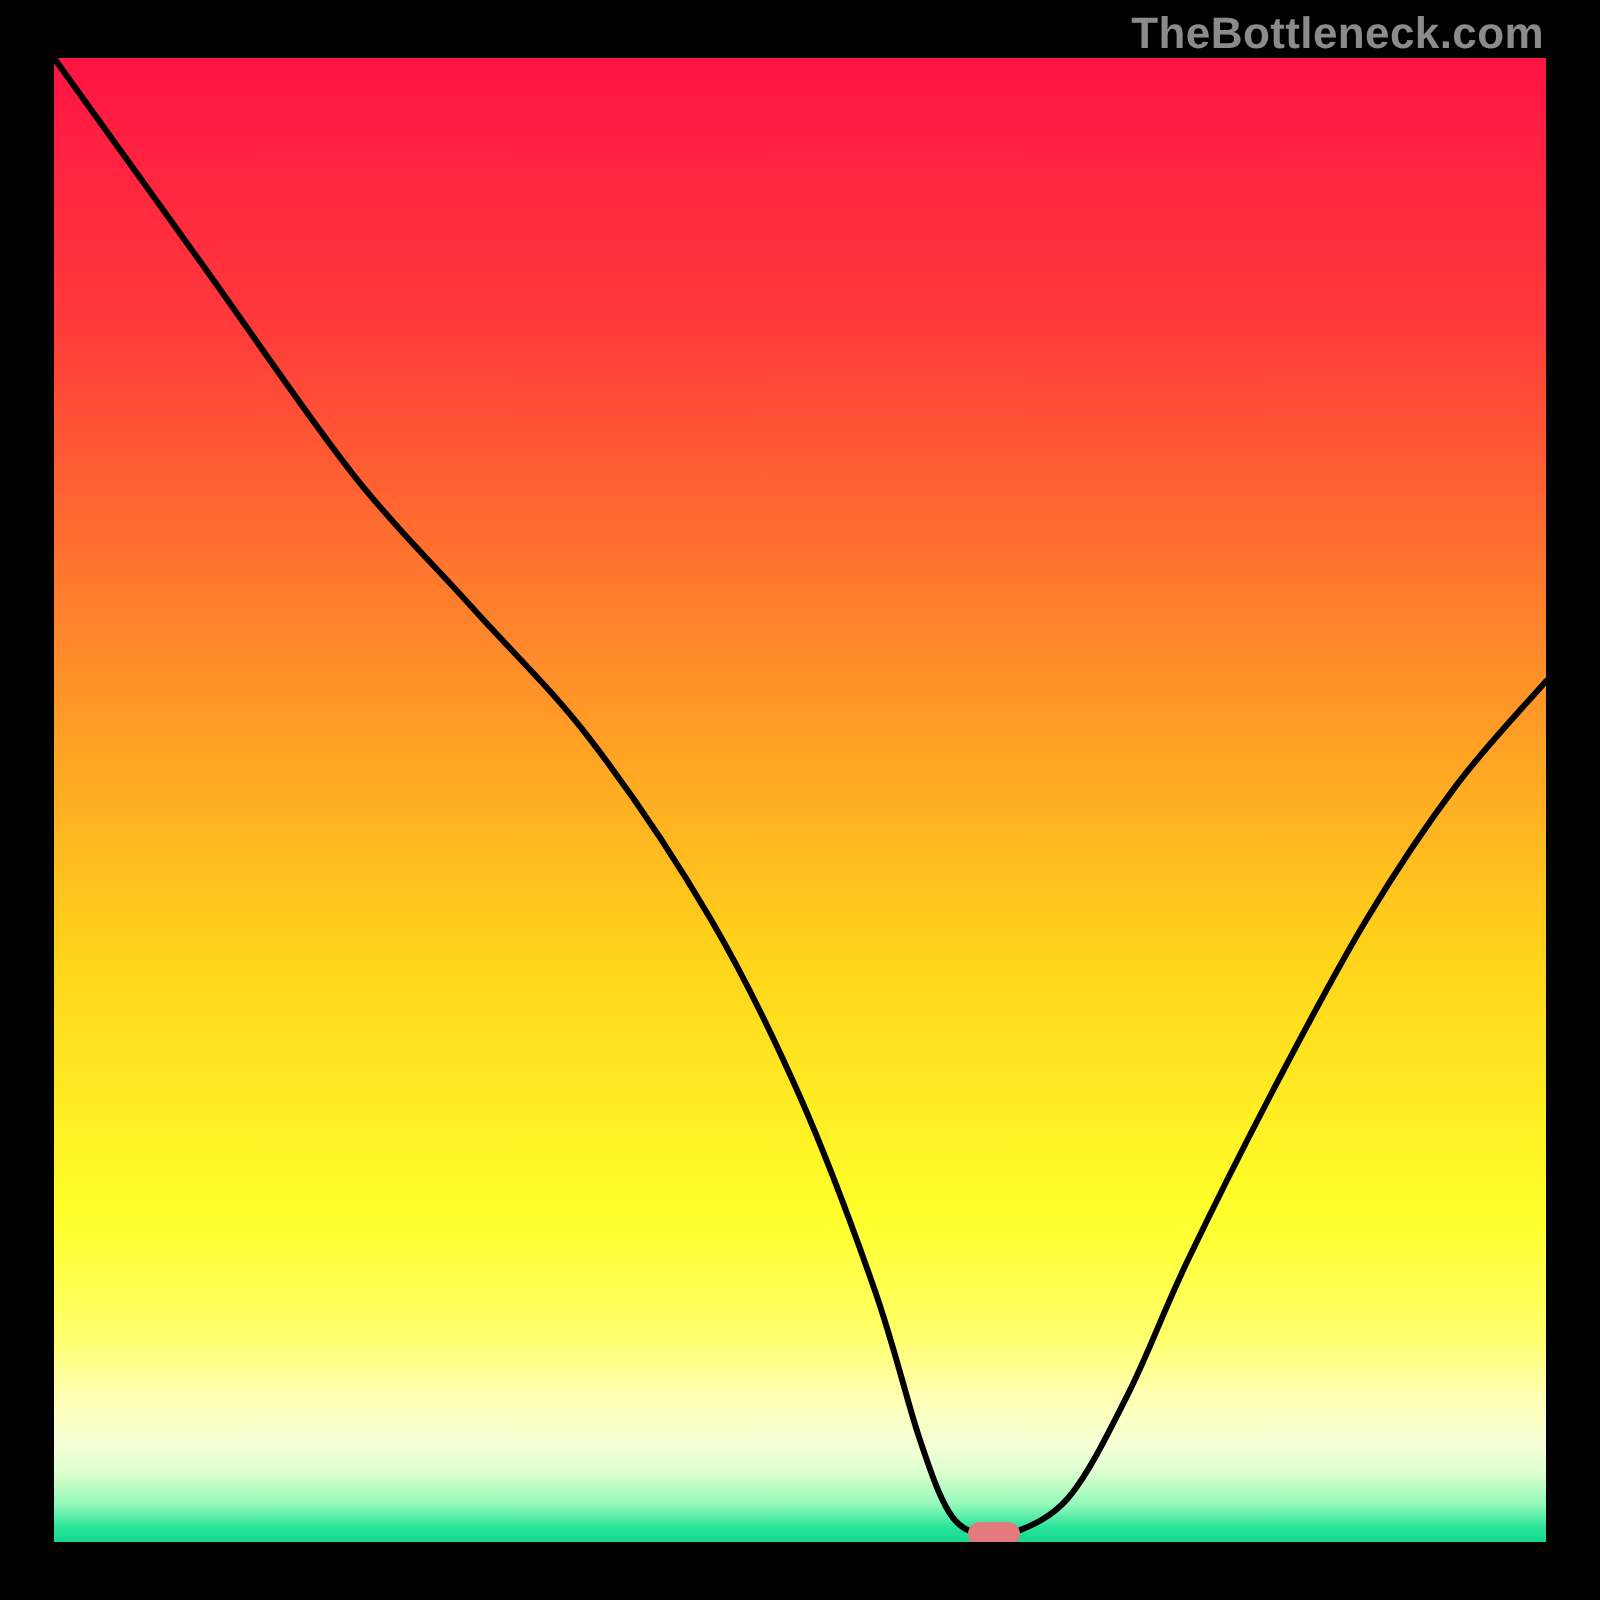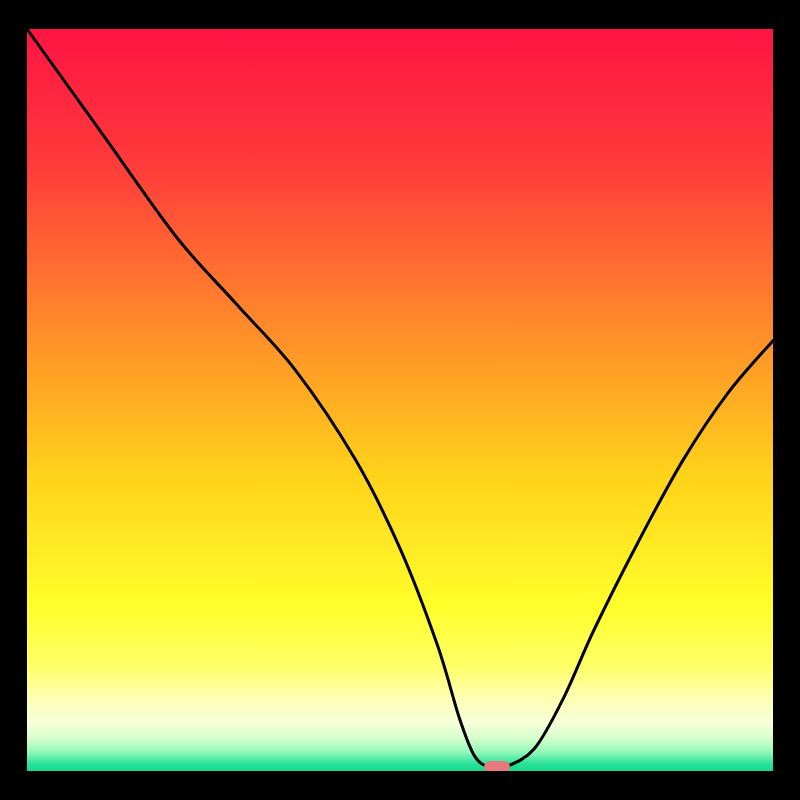--- a/index.html
+++ b/index.html
@@ -58,20 +58,21 @@
     height: 12px;
     border-radius: 6px;
     background: #e47a7e;
     transform: translate(-50%, -50%);
   }
 </style>
 </head>
 <body>
 
 <div class="frame">
+  <div class="watermark">TheBottleneck.com</div>
   <div class="plot-area">
     <svg class="gradient" viewBox="0 0 746 742" preserveAspectRatio="none">
       <defs>
         <linearGradient id="bg-grad" x1="0" y1="0" x2="0" y2="1">
             <stop offset="0.00%" stop-color="#ff1444"></stop>
             <stop offset="18.00%" stop-color="#ff3a3a"></stop>
             <stop offset="40.00%" stop-color="#ff8a2a"></stop>
             <stop offset="60.00%" stop-color="#ffd21a"></stop>
             <stop offset="78.00%" stop-color="#ffff2a"></stop>
             <stop offset="86.00%" stop-color="#ffff6a"></stop>

